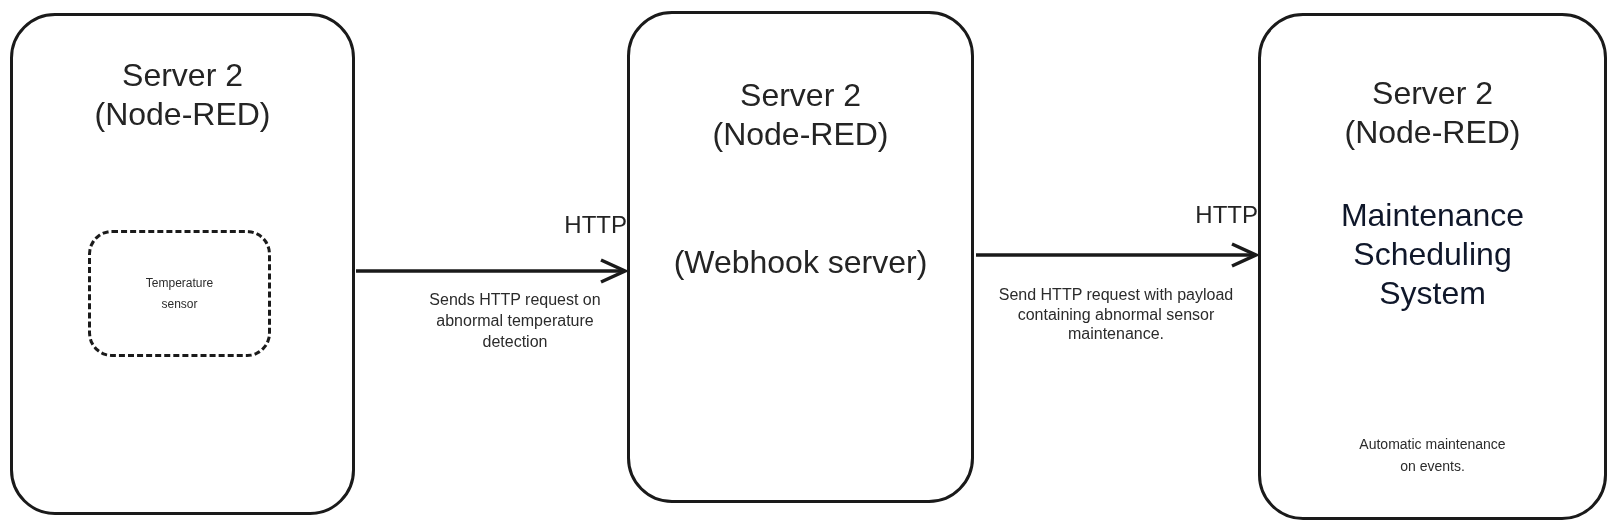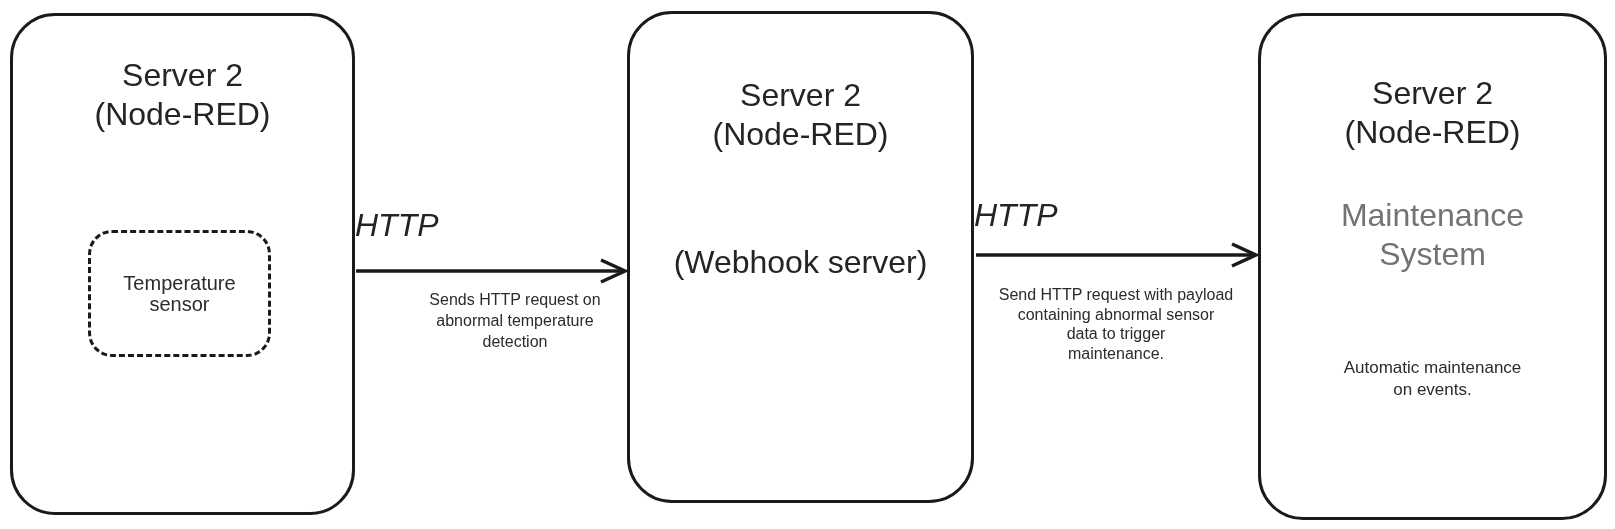--- a/index.html
+++ b/index.html
@@ -33,62 +33,61 @@
     color: #242424;
   }
   .node-box1 .node-title { margin-top: 40px; }
   .node-box2 .node-title { margin-top: 62px; }
   .node-box3 .node-title { margin-top: 58px; }
   .node-subtitle {
     margin-top: 44px;
     text-align: center;
     font-size: 32px;
     line-height: 39px;
-    color: #737373;
+    color: #0f172a;
   }
   .node-body {
     margin-top: 89px;
     text-align: center;
     font-size: 32px;
     line-height: 39px;
     color: #242424;
   }
   .node-note {
-    margin-top: 83px;
+    margin-top: 120px;
     text-align: center;
-    font-size: 17px;
+    font-size: 14px;
     line-height: 22px;
     color: #2b2b2b;
   }
   .sensor-box {
     position: absolute;
     left: 75px;
     top: 214px;
     width: 183px;
     height: 127px;
     box-sizing: border-box;
     border: 3px dashed #1a1a1a;
     border-radius: 24px;
     display: flex;
     align-items: center;
     justify-content: center;
   }
   .sensor-label {
     text-align: center;
-    font-size: 20px;
+    font-size: 12px;
     line-height: 21px;
     color: #2b2b2b;
   }
   .edge-label {
     position: absolute;
-    text-align: left;
-    font-size: 32px;
+    text-align: right;
+    font-size: 24px;
     line-height: 38px;
     color: #242424;
-    font-style: italic;
   }
   .edge-label-1 { left: 355px; top: 206px; width: 272px; }
   .edge-label-2 { left: 974px; top: 196px; width: 284px; }
   .edge-desc {
     position: absolute;
     text-align: center;
     font-size: 16px;
     color: #2b2b2b;
   }
   .edge-desc-1 { left: 355px; top: 289px; width: 320px; line-height: 21px; }
@@ -148,31 +147,31 @@
       <div>Server 2</div>
       <div>(Node-RED)</div>
     </div>
     <div class="node-body">(Webhook server)</div>
   </div>
 
   <div class="edge-label edge-label-2">HTTP</div>
   <div class="edge-desc edge-desc-2">
     <div>Send HTTP request with payload</div>
     <div>containing abnormal sensor</div>
-    <div>data to trigger</div>
     <div>maintenance.</div>
   </div>
 
   <div class="node node-box3">
     <div class="node-title">
       <div>Server 2</div>
       <div>(Node-RED)</div>
     </div>
     <div class="node-subtitle">
       <div>Maintenance</div>
+      <div>Scheduling</div>
       <div>System</div>
     </div>
     <div class="node-note">
       <div>Automatic maintenance</div>
       <div>on events.</div>
     </div>
   </div>
 
 </div>
 

